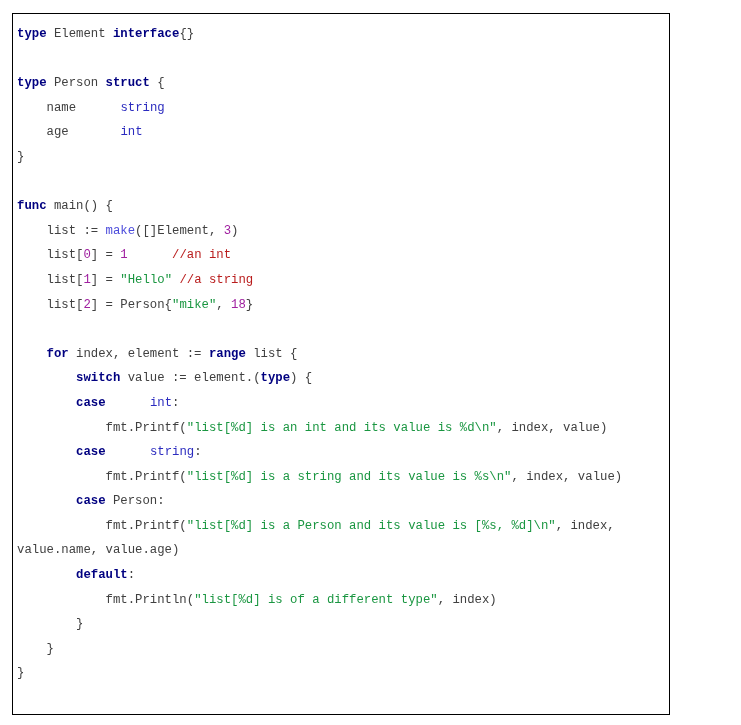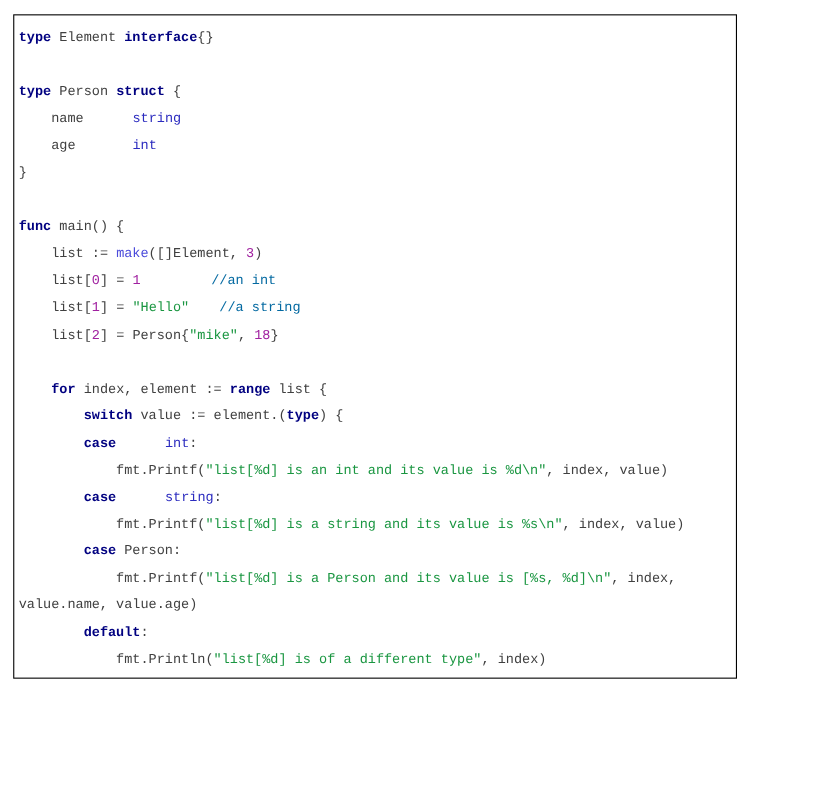--- a/index.html
+++ b/index.html
@@ -11,21 +11,21 @@
     width: 741px;
     height: 725px;
     font-family: "Liberation Serif", serif;
     overflow: hidden;
   }
   #code-block {
     position: absolute;
     left: 12px;
     top: 13px;
     width: 658px;
-    height: 604px;
+    height: 702px;
     border: 1px solid #000000;
     box-sizing: border-box;
     background: #ffffff;
     overflow: hidden;
   }
   #code-pre {
     margin: 0;
     padding: 8px 0 0 4px;
     font-family: "Liberation Mono", "DejaVu Sans Mono", monospace;
     font-size: 12.3px;
@@ -35,21 +35,21 @@
     color: #404040;
     letter-spacing: 0px;
     -webkit-font-smoothing: none;
   }
   .ln { display: block; min-height: 24.6px; }
   .kw   { color: #000080; font-weight: bold; }
   .typ  { color: #2b2bbf; margin-left: 37px; }
   .bi   { color: #4b4bdb; }
   .num  { color: #a020a0; }
   .str  { color: #1a9641; }
-  .cmt  { color: #0369a1; margin-left: 20px; }
+  .cmt  { color: #b91c1c; }
   .pln  { color: #404040; }
   .punc { color: #404040; }
 </style>
 </head>
 <body>
 
 <div id="code-block">
   <pre id="code-pre"><span class="ln"><span class="kw">type</span><span class="pln"> Element </span><span class="kw">interface</span><span class="punc">{}</span></span><span class="ln">&nbsp;</span><span class="ln"><span class="kw">type</span><span class="pln"> Person </span><span class="kw">struct</span><span class="pln"> {</span></span><span class="ln"><span class="pln">    name </span><span class="typ">string</span></span><span class="ln"><span class="pln">    age  </span><span class="typ">int</span></span><span class="ln"><span class="pln">}</span></span><span class="ln">&nbsp;</span><span class="ln"><span class="kw">func</span><span class="pln"> main() {</span></span><span class="ln"><span class="pln">    list := </span><span class="bi">make</span><span class="pln">([]Element, </span><span class="num">3</span><span class="pln">)</span></span><span class="ln"><span class="pln">    list[</span><span class="num">0</span><span class="pln">] = </span><span class="num">1</span><span class="pln">      </span><span class="cmt">//an int</span></span><span class="ln"><span class="pln">    list[</span><span class="num">1</span><span class="pln">] = </span><span class="str">"Hello"</span><span class="pln"> </span><span class="cmt">//a string</span></span><span class="ln"><span class="pln">    list[</span><span class="num">2</span><span class="pln">] = Person{</span><span class="str">"mike"</span><span class="pln">, </span><span class="num">18</span><span class="pln">}</span></span><span class="ln">&nbsp;</span><span class="ln"><span class="pln">    </span><span class="kw">for</span><span class="pln"> index, element := </span><span class="kw">range</span><span class="pln"> list {</span></span><span class="ln"><span class="pln">        </span><span class="kw">switch</span><span class="pln"> value := element.(</span><span class="kw">type</span><span class="pln">) {</span></span><span class="ln"><span class="pln">        </span><span class="kw">case</span><span class="pln"> </span><span class="typ">int</span><span class="pln">:</span></span><span class="ln"><span class="pln">            fmt.Printf(</span><span class="str">"list[%d] is an int and its value is %d\n"</span><span class="pln">, index, value)</span></span><span class="ln"><span class="pln">        </span><span class="kw">case</span><span class="pln"> </span><span class="typ">string</span><span class="pln">:</span></span><span class="ln"><span class="pln">            fmt.Printf(</span><span class="str">"list[%d] is a string and its value is %s\n"</span><span class="pln">, index, value)</span></span><span class="ln"><span class="pln">        </span><span class="kw">case</span><span class="pln"> Person:</span></span><span class="ln"><span class="pln">            fmt.Printf(</span><span class="str">"list[%d] is a Person and its value is [%s, %d]\n"</span><span class="pln">, index, value.name, value.age)</span></span><span class="ln"><span class="pln">        </span><span class="kw">default</span><span class="pln">:</span></span><span class="ln"><span class="pln">            fmt.Println(</span><span class="str">"list[%d] is of a different type"</span><span class="pln">, index)</span></span><span class="ln"><span class="pln">        }</span></span><span class="ln"><span class="pln">    }</span></span><span class="ln"><span class="pln">}</span></span></pre>
 </div>
 

